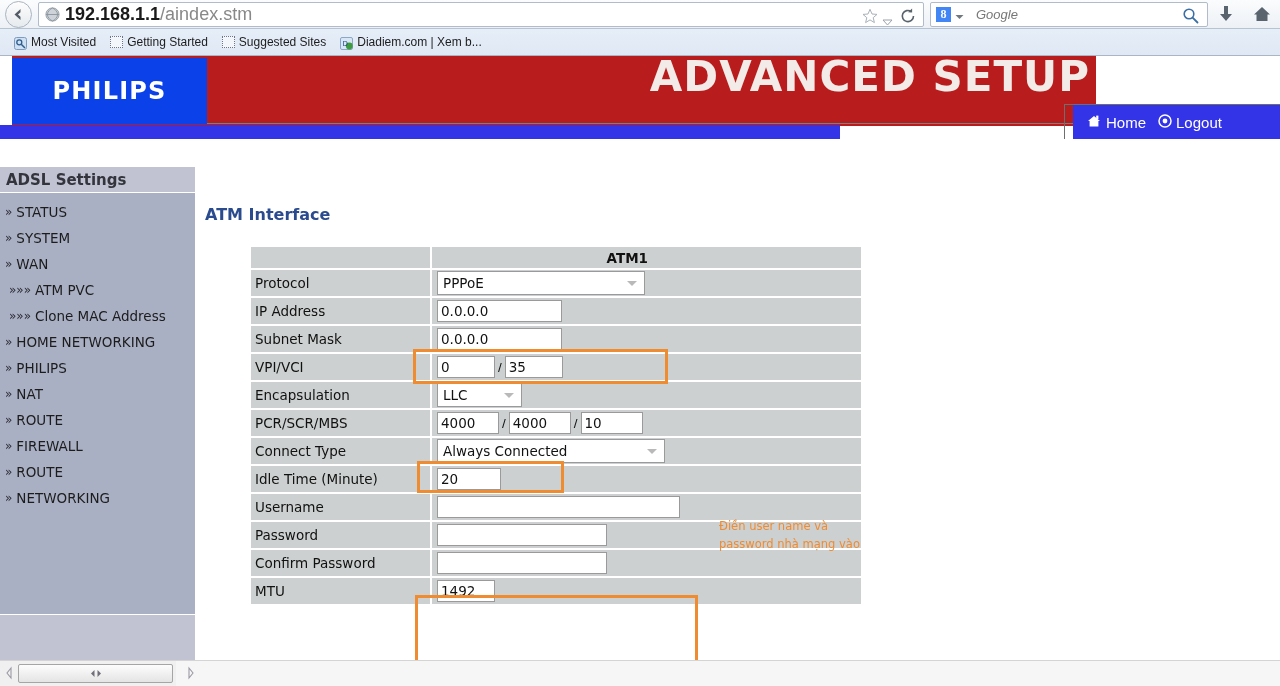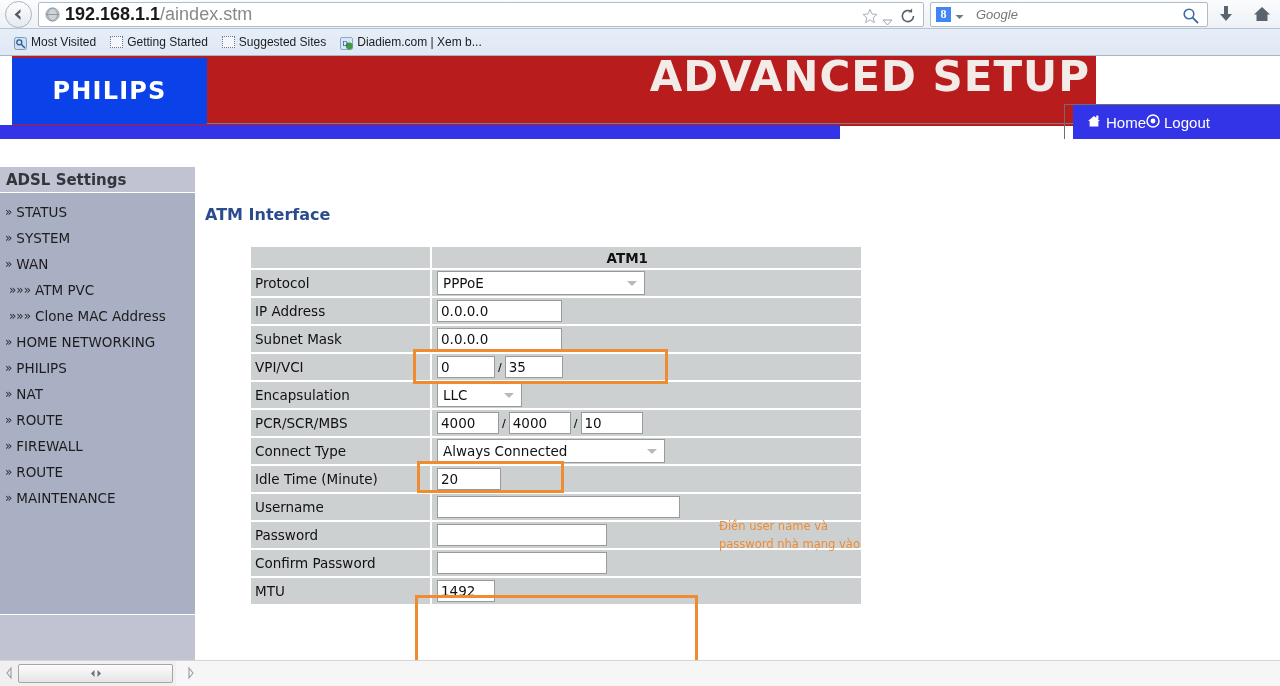--- a/index.html
+++ b/index.html
@@ -83,21 +83,21 @@
     letter-spacing:1px; font-family:"DejaVu Sans", sans-serif;
     white-space:nowrap;
   }
   #header-underline-white {
     position:absolute; left:195px; top:2px; width:1085px; height:66px;
     border-bottom:1px solid #7e7e7e; background:transparent;
   }
   #blue-bar { position:absolute; left:0; top:69px; width:840px; height:14px; background:#3333e8; }
   #nav-strip {
     position:absolute; left:1073px; top:49px; width:207px; height:34px;
-    background:#3333e8; display:flex; align-items:center; padding-left:14px;
+    background:#3333e8; display:flex; align-items:center; gap:12px; padding-left:14px;
   }
   .nav-link { display:flex; align-items:center; gap:4px; color:#ffffff; font-size:15px; }
   #nav-strip-frame {
     position:absolute; left:1064px; top:48px; width:216px; height:36px;
     border-left:1px solid #6e6e6e; border-top:1px solid #6e6e6e;
     pointer-events:none;
   }
 
   
   #sidebar { position:absolute; left:0; top:83px; width:195px; height:521px; background:#aab0c4;margin-top:28px; }
@@ -392,21 +392,21 @@
       <div class="side-item">
           <span class="chev">»</span>
           <span>FIREWALL</span>
         </div>
       <div class="side-item">
           <span class="chev">»</span>
           <span>ROUTE</span>
         </div>
       <div class="side-item">
           <span class="chev">»</span>
-          <span>MAINTENANCE</span>
+          <span>NETWORKING</span>
         </div>
     </div>
   </div>
 
   <div id="main">
     <div id="page-title">ATM Interface</div>
 
     <table id="atm-table">
       <tbody>
           <tr class="header">

